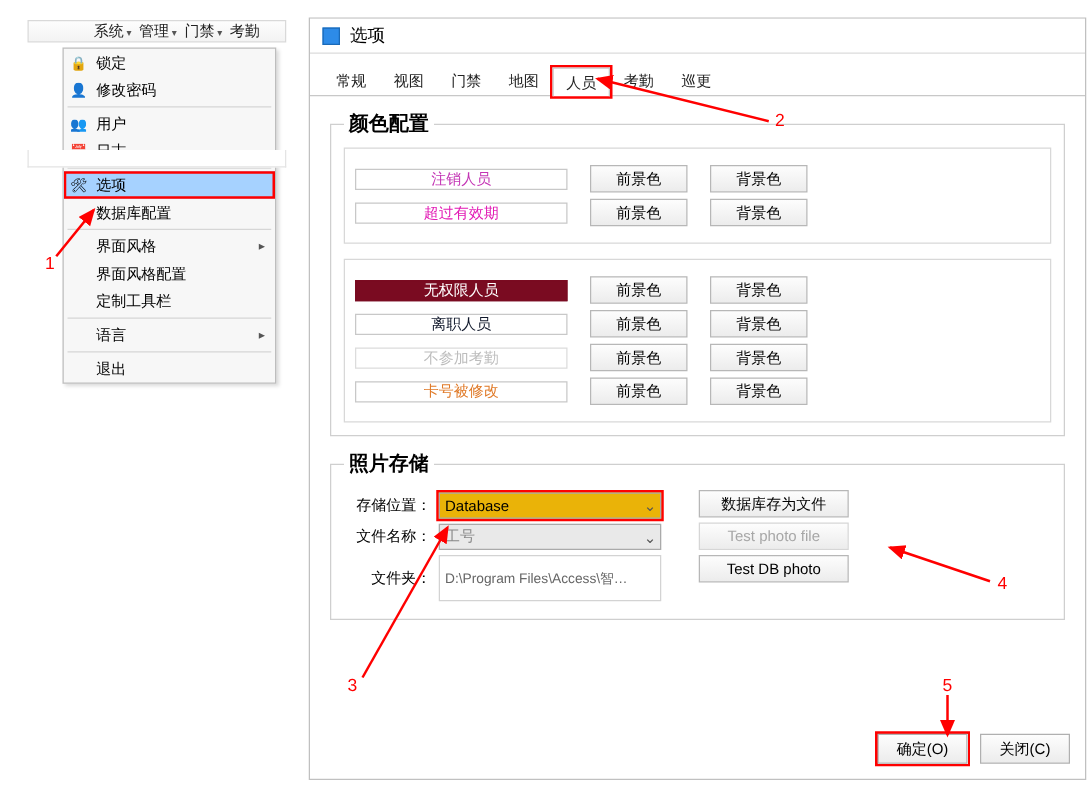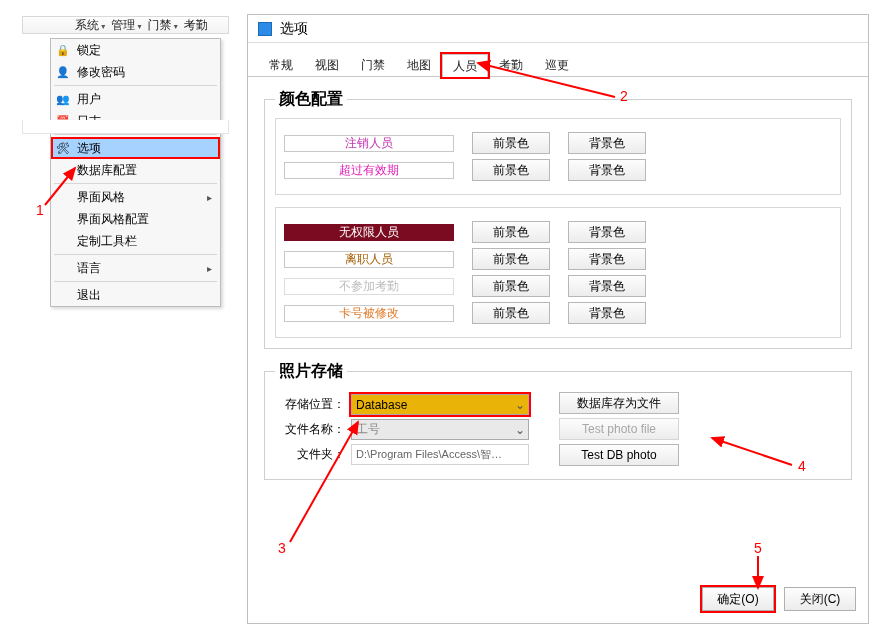--- a/index.html
+++ b/index.html
@@ -138,21 +138,21 @@
     border:1px solid #aaa;
     background:#eab308;
     padding-left:4px;
     display:flex; align-items:center; justify-content:space-between;
     font-size:12px;
   }
   .sel .arrow { width:16px; text-align:center; color:#555; }
   .sel.grey { background:#e9e9e9; color:#888; }
   .sel.redoutline { box-shadow: 0 0 0 2px #f00; }
   .txt {
-    width:178px; height:21px;
+    width:178px; height:37px;
     border:1px solid #d3d3d3;
     background:#fff; color:#666;
     padding-left:4px;
     display:flex; align-items:center;
     font-size:11px;
     overflow:hidden; white-space:nowrap;
   }
 
   .footer {
     position:absolute; bottom:12px; right:12px;
@@ -277,21 +277,21 @@
 
       <div style="border:1px solid #d8d8d8; padding:8px; margin-top:12px;">
         <div class="row">
           <div class="label-box filled">
               <span>无权限人员</span>
             </div>
           <div class="btn">前景色</div>
           <div class="btn">背景色</div>
         </div>
         <div class="row">
-          <div class="label-box" style="color:#a16207">
+          <div class="label-box" style="color:#0f172a">
               <span>离职人员</span>
             </div>
           <div class="btn">前景色</div>
           <div class="btn">背景色</div>
         </div>
         <div class="row">
           <div class="label-box disabled">
               <span>不参加考勤</span>
             </div>
           <div class="btn">前景色</div>

